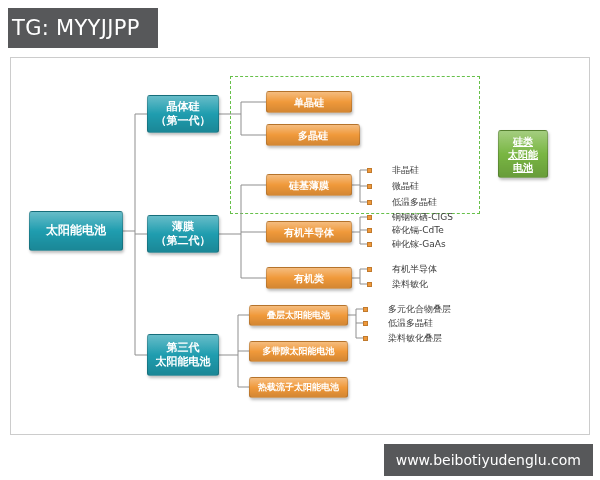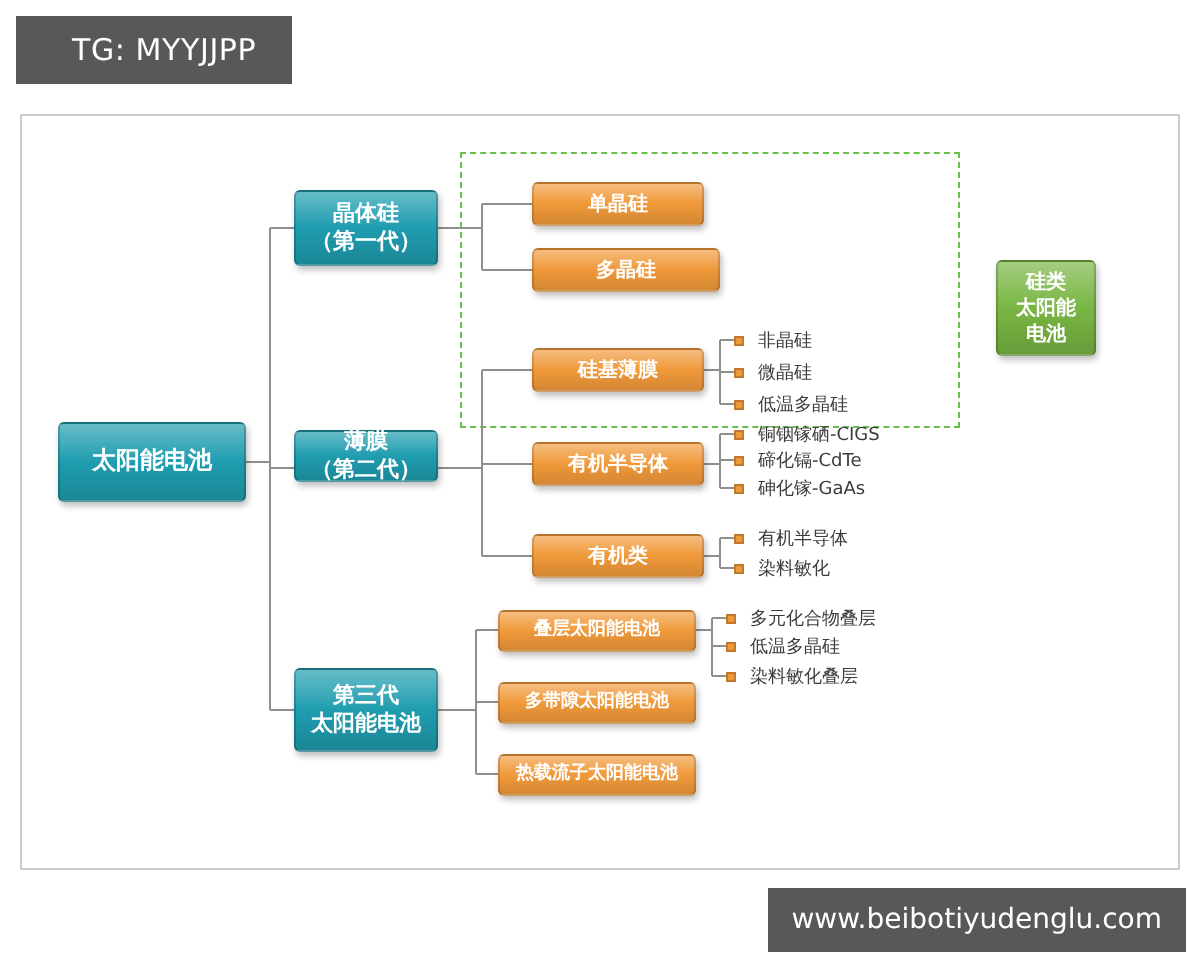--- a/index.html
+++ b/index.html
@@ -11,21 +11,21 @@
     overflow: hidden;
   }
   .page { position: relative; width: 600px; height: 480px; background: #fff; }
 
   .tag {
     position: absolute;
     background: var(--tag_bg, #57585a);
     color: #fff;
     z-index: 5;
   }
-  .tag-top { left: 8px; top: 8px; font-size: 15px; padding: 8px 18px 8px 28px; letter-spacing: .3px; }
+  .tag-top { left: 8px; top: 8px; font-size: 21px; padding: 8px 18px 8px 4px; letter-spacing: .3px; }
   .tag-bottom { right: 7px; top: 444px; font-size: 14px; padding: 8px 12px; }
 
   .panel {
     position: absolute;
     left: 10px; top: 57px;
     width: 580px; height: 378px;
     background: #fff;
     border: 1px solid var(--panel_border, #ccc);
   }
 
@@ -64,27 +64,28 @@
     background-image: linear-gradient(rgba(255,255,255,.35), rgba(255,255,255,0) 50%, rgba(0,0,0,.12));
     border: 1px solid rgba(0,0,0,.15);
     font-size: 10px;
   }
   .small-orange { font-size: 9px; }
   .green {
     background-color: var(--green, #79b643);
     background-image: linear-gradient(rgba(255,255,255,.32), rgba(255,255,255,0) 50%, rgba(0,0,0,.14));
     border: 1px solid rgba(0,0,0,.18);
     font-size: 10px;
+    text-decoration: underline;
   }
 
   .leaf {
     position: absolute;
     display: flex;
     align-items: center;
-    gap: 7px;
+    gap: 20px;
     height: 12px;
     z-index: 2;
   }
   .bullet {
     width: 5px; height: 5px;
     background: var(--orange, #f0993a);
     border: 1px solid rgba(0,0,0,.2);
     flex: none;
   }
   .leaf-label { font-size: 9px; color: #3c3c3c; white-space: nowrap; }
@@ -146,21 +147,21 @@
       <line x1="345" y1="265" x2="352" y2="265"></line>
       <line x1="345" y1="280" x2="352" y2="280"></line>
     </svg>
 
     <div class="dashed-region" style="left:219px;top:18px;width:250px;height:138px"></div>
 
     <div class="node teal root" style="left:18px;top:153px;width:94px;height:40px">太阳能电池</div>
 
     <div class="node teal" style="left:136px;top:37px;width:72px;height:38px">晶体硅
 （第一代）</div>
-    <div class="node teal" style="left:136px;top:157px;width:72px;height:26px">薄膜
+    <div class="node teal" style="left:136px;top:157px;width:72px;height:38px">薄膜
 （第二代）</div>
     <div class="node teal" style="left:136px;top:276px;width:72px;height:42px">第三代
 太阳能电池</div>
 
     <div class="node orange" style="left:255px;top:33px;width:86px;height:22px">单晶硅</div>
     <div class="node orange" style="left:255px;top:66px;width:94px;height:22px">多晶硅</div>
 
     <div class="node orange" style="left:255px;top:116px;width:86px;height:22px">硅基薄膜</div>
     <div class="node orange" style="left:255px;top:163px;width:86px;height:22px">有机半导体</div>
     <div class="node orange" style="left:255px;top:209px;width:86px;height:22px">有机类</div>

